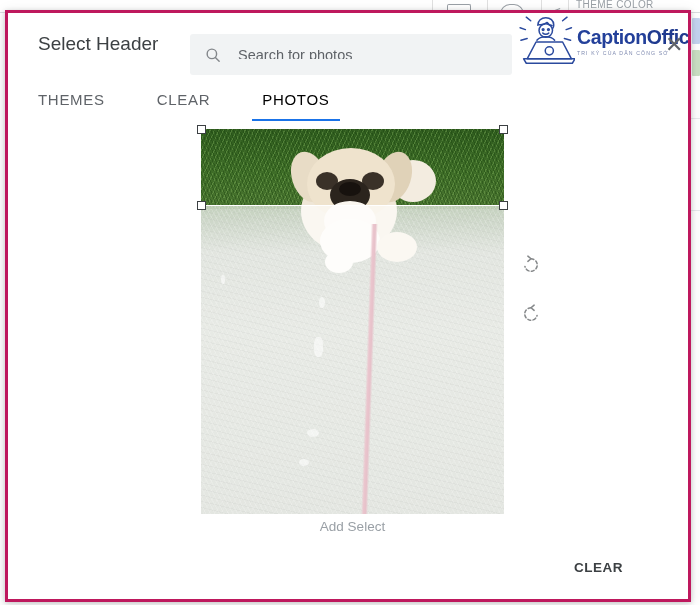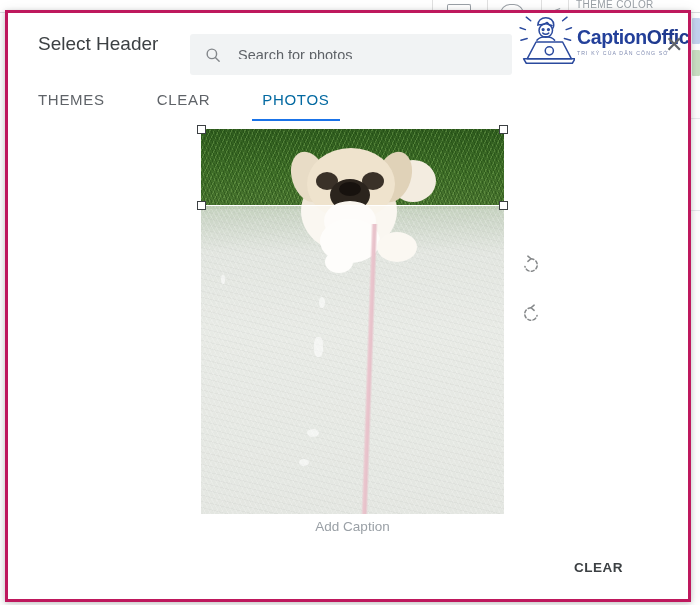--- a/index.html
+++ b/index.html
@@ -183,21 +183,21 @@
   .tab {
     font-size: 15px;
     letter-spacing: .7px;
     color: #5f6368;
     padding: 0 0 13px 0;
     margin-right: 52px;
     position: relative;
     cursor: pointer;
     white-space: nowrap;
   }
-  .tab.active { color: #0369a1; }
+  .tab.active { color: #000000; }
   .tab.active::after {
     content: "";
     position: absolute;
     left: -10px;
     right: -10px;
     bottom: 0;
     height: 2.5px;
     background: #1a73e8;
   }
 
@@ -469,20 +469,20 @@
       <path d="M12 5.2 L8.6 2.4 M12 5.2 L8.6 8.0" fill="none" stroke="#3c4043" stroke-width="1.7" stroke-linecap="round"></path>
     </svg>
 
     <svg class="rotate-btn rotate-cw" viewBox="0 0 24 24">
       <g transform="translate(24,0) scale(-1,1)">
         <path d="M12 5.2a6.8 6.8 0 1 1-6.6 8.4" fill="none" stroke="#3c4043" stroke-width="1.7" stroke-linecap="round" stroke-dasharray="3.2 2.6"></path>
         <path d="M12 5.2 L8.6 2.4 M12 5.2 L8.6 8.0" fill="none" stroke="#3c4043" stroke-width="1.7" stroke-linecap="round"></path>
       </g>
     </svg>
 
-    <div class="caption-label">Add Caption</div>
+    <div class="caption-label">Add Select</div>
   </div>
 
   <div class="dialog-footer">
     <button class="footer-btn clear">CLEAR</button>
   </div>
 
 </div>
 
 </body></html>

